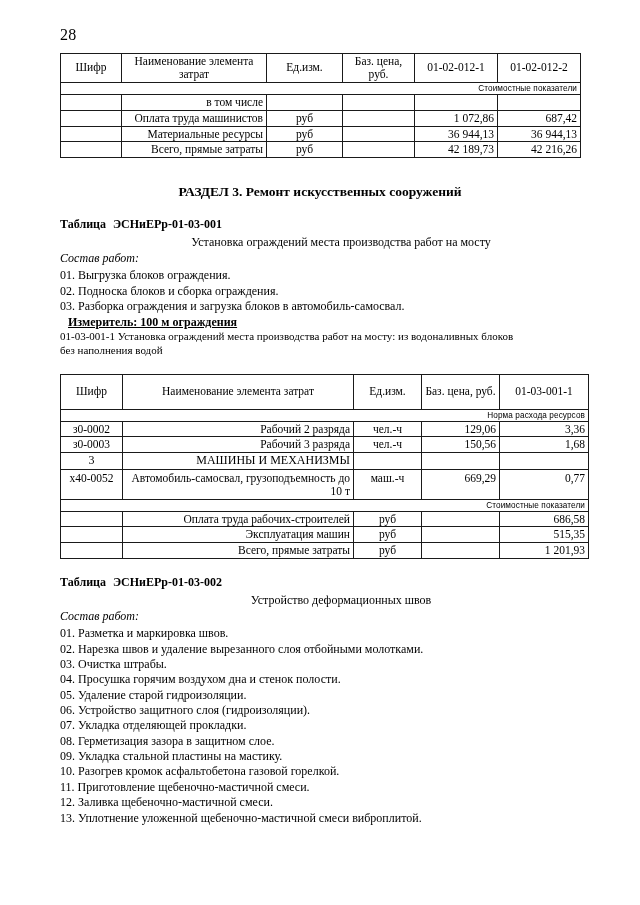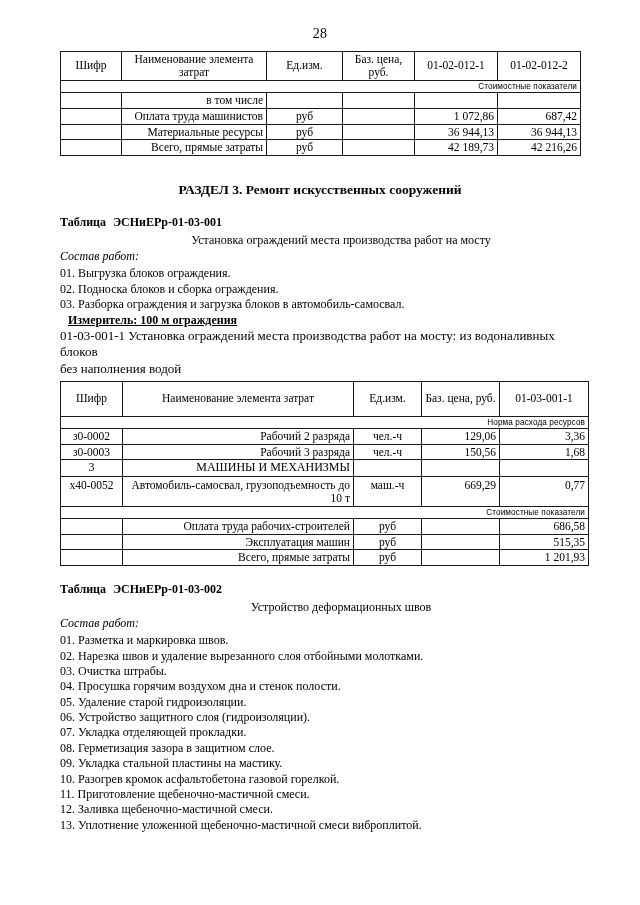--- a/index.html
+++ b/index.html
@@ -19,22 +19,21 @@
   .page {
     position: relative;
     width: 640px;
     height: 905px;
     box-sizing: border-box;
     padding: 0 60px 0 60px;
   }
 
   
   .page-number {
-    text-align: center;
-    font-size: 14px;
+    font-size: 16px;
     padding-top: 26px;
     padding-bottom: 9px;
     letter-spacing: 0.3px;
   }
 
   
   table.doc-table {
     border-collapse: collapse;
     width: 520px;
     table-layout: fixed;
@@ -120,24 +119,24 @@
   }
   ol.works li { white-space: nowrap; }
   .izmeritel {
     font-weight: bold;
     font-size: 12px;
     padding-left: 8px;
     margin-top: 1px;
     text-decoration: underline;
   }
   .resource-desc {
-    font-size: 13px;
+    font-size: 11px;
     line-height: 1.24;
     margin-top: 0px;
-    margin-bottom: 4px;
+    margin-bottom: 16px;
   }
 
   
   #table-resources-001 { margin: 0 auto; width: 528px; }
   #table-resources-001 .d1 { width: 62px; }
   #table-resources-001 .d2 { width: 231px; }
   #table-resources-001 .d3 { width: 68px; }
   #table-resources-001 .d4 { width: 78px; }
   #table-resources-001 .d5 { width: 89px; }
   .spacer-16 { height: 16px; }

